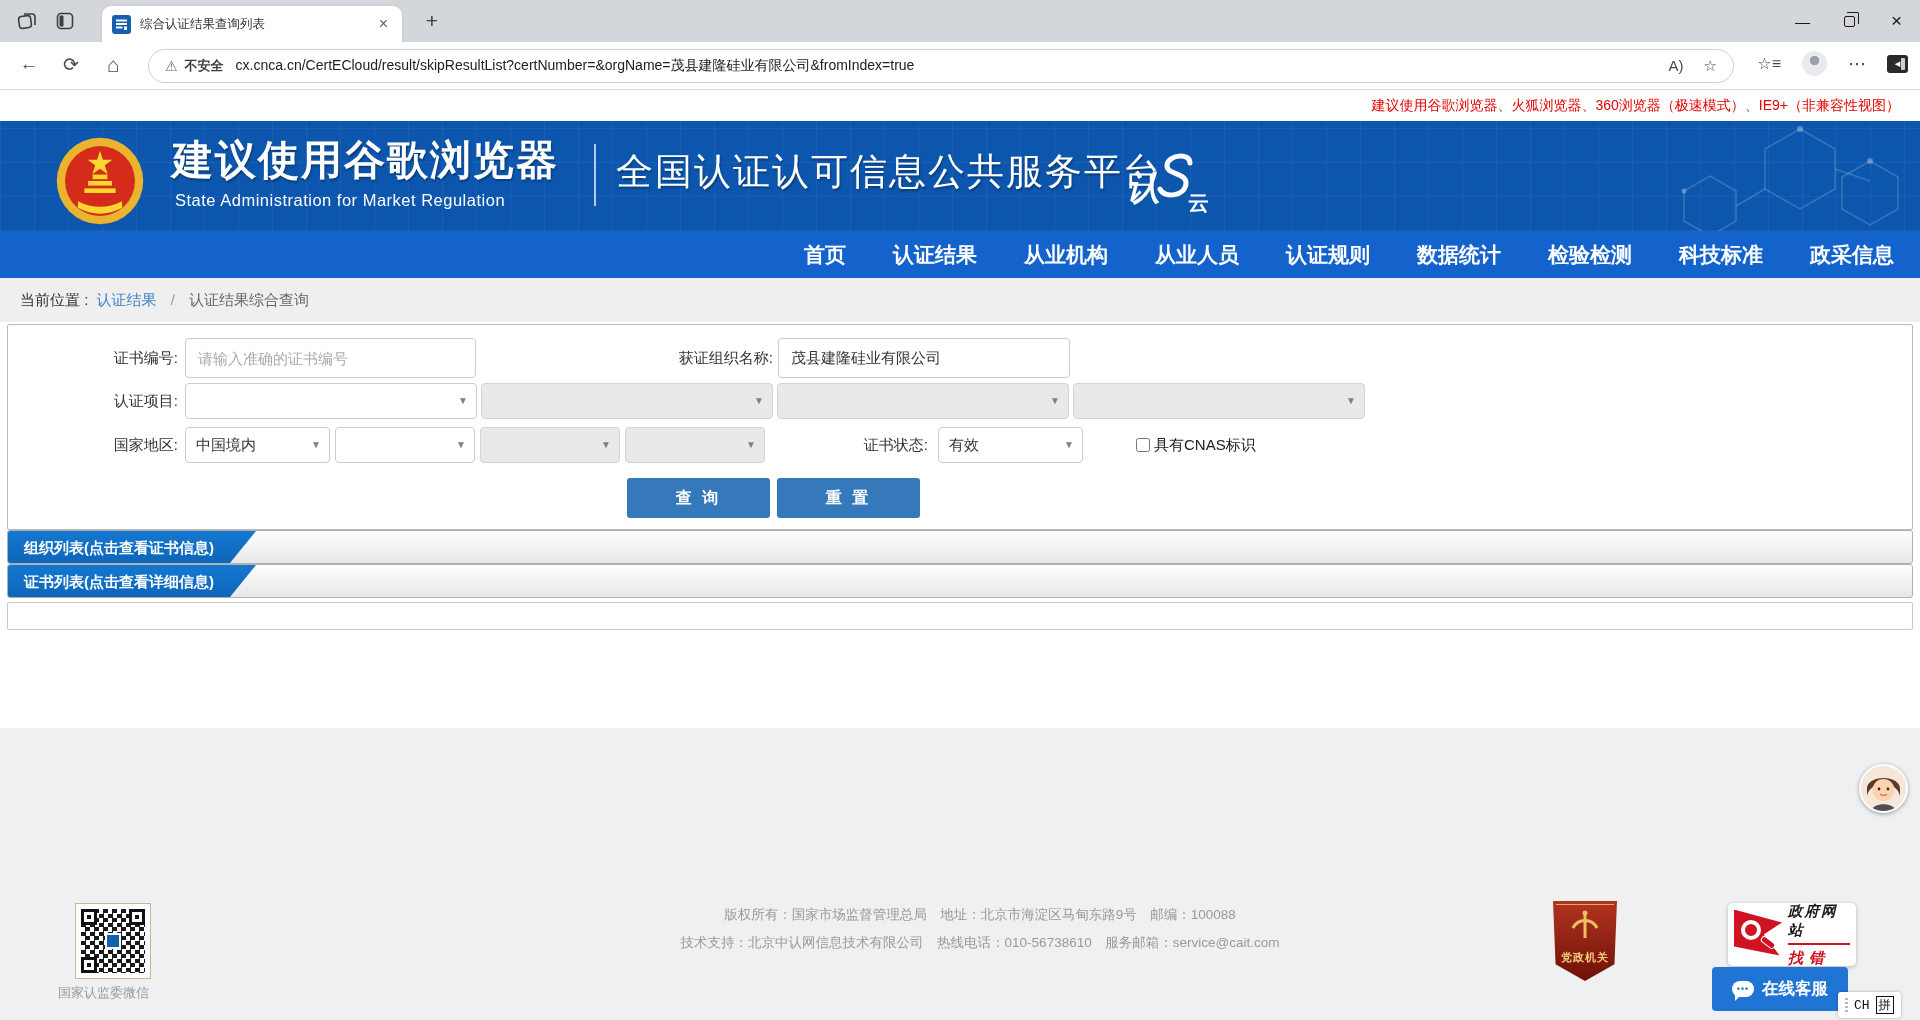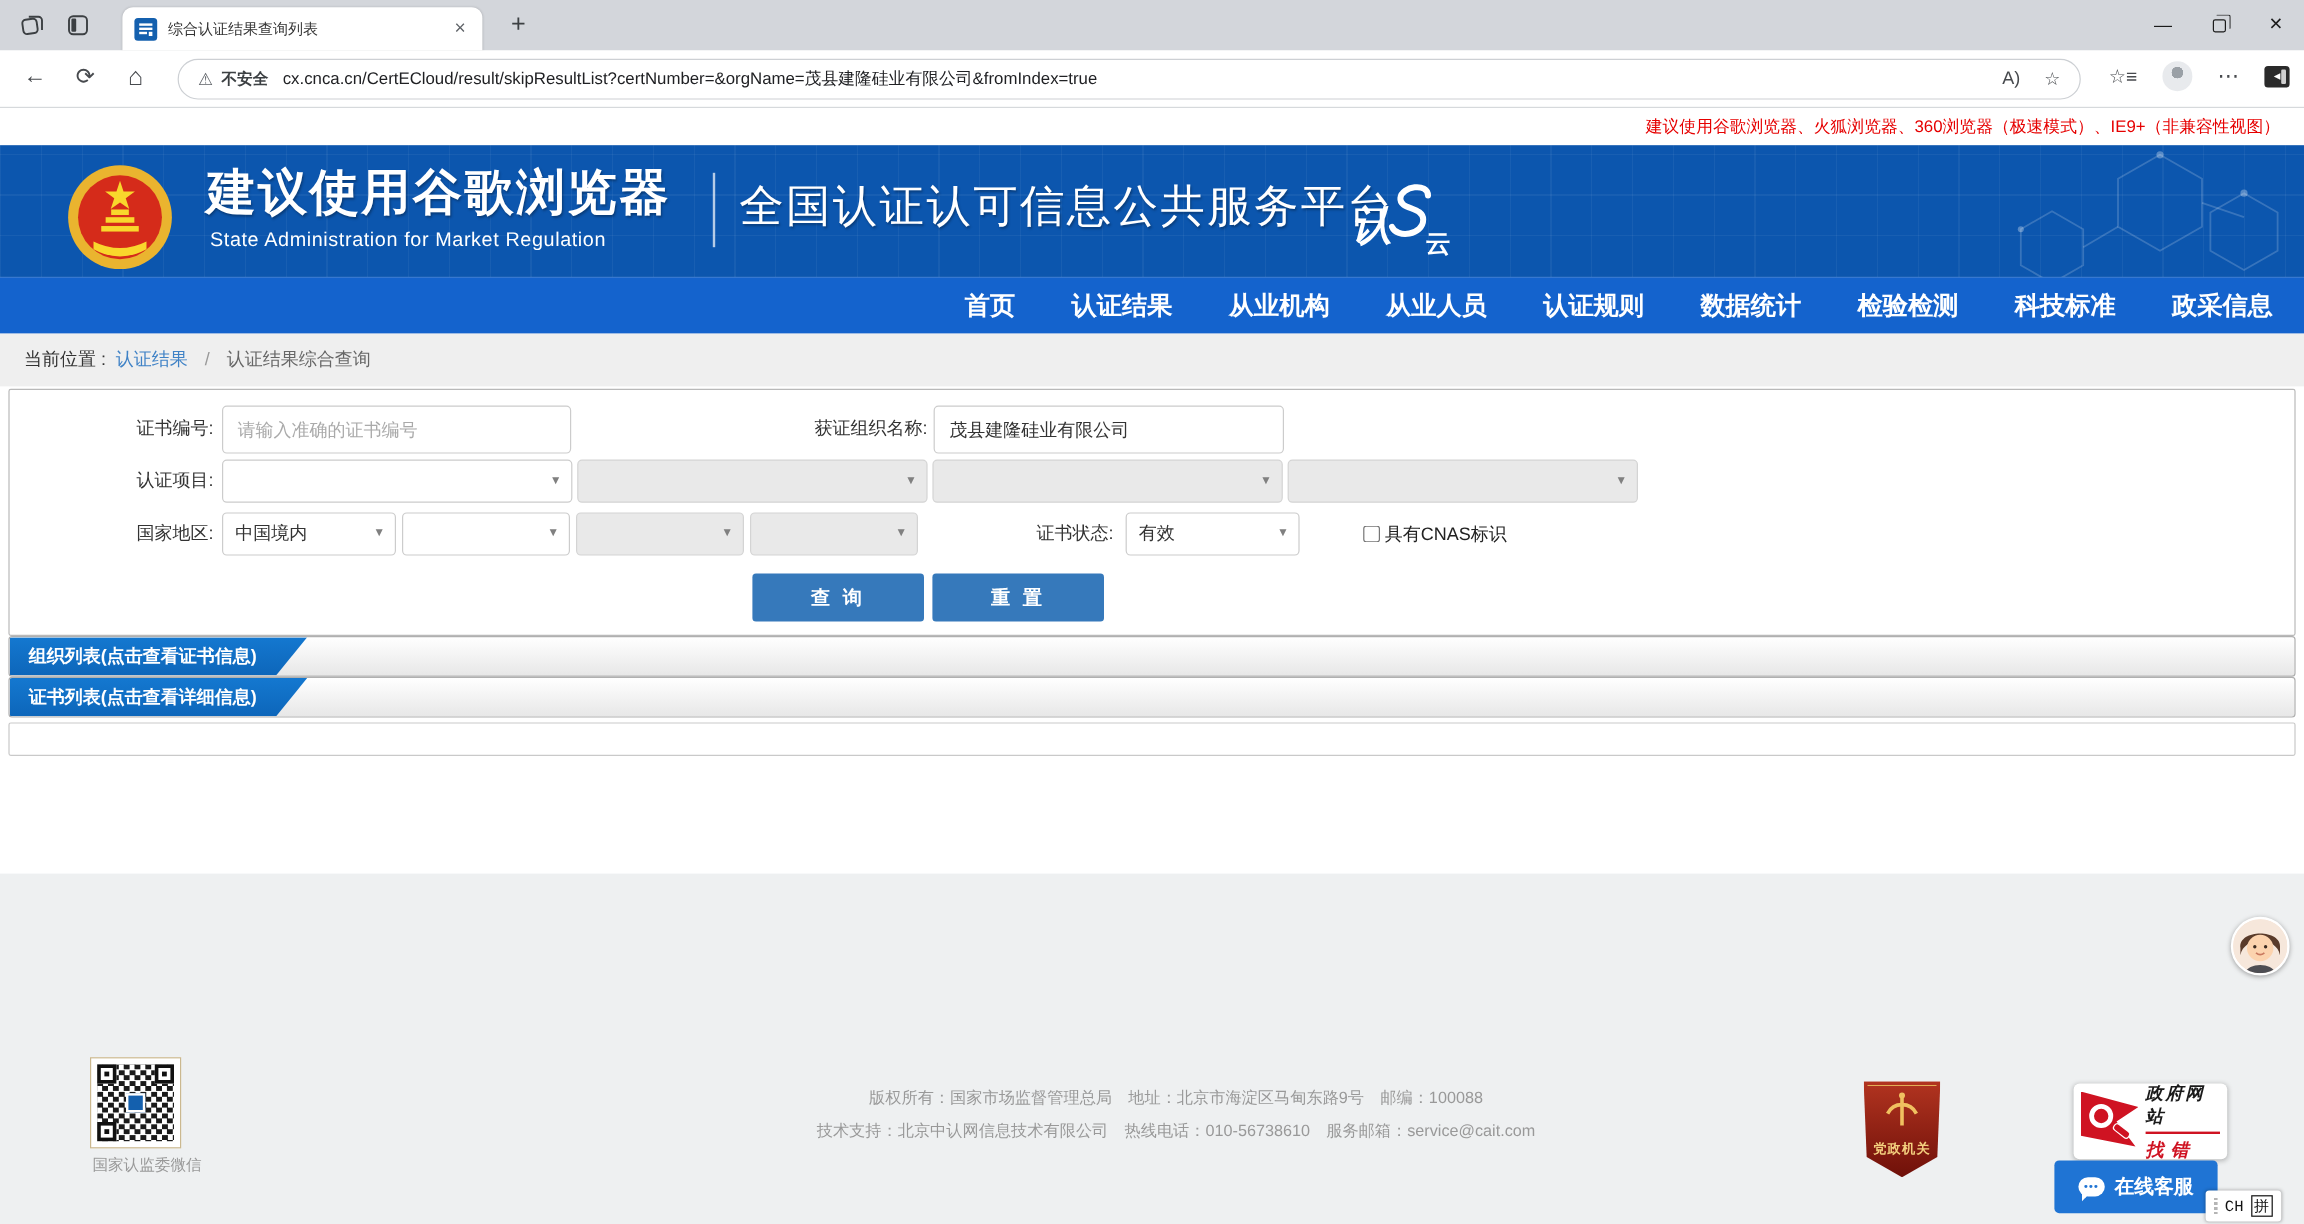--- a/index.html
+++ b/index.html
@@ -108,21 +108,21 @@
   .cnas { position:absolute; left:1128px; top:102px; height:36px; display:flex; align-items:center;
           gap:4px; font-size:15px; color:#222; }
   .cnas input { width:14px; height:14px; }
 
   .msgbar { margin-top:4px; height:32px; background:linear-gradient(#fcfcfc,#e5e7e9);
             border:1px solid #c6c9cc; border-radius:3px; text-align:center; line-height:31px;
             font-size:14.5px; color:#333; }
   .emptypanel { margin-top:4px; height:28px; background:#fff; border:1px solid #c9c9c9; border-radius:2px; }
 
   
-  .qr-wrap { position:absolute; left:58px; top:881px; width:110px; text-align:right; }
+  .qr-wrap { position:absolute; left:58px; top:903px; width:110px; text-align:left; }
   .qr { width:76px; height:76px; margin:0 auto; background:#fff; border:1px solid #cbb88f; padding:5px; position:relative; }
   .qr-inner { width:100%; height:100%; background:repeating-conic-gradient(#1a1a1a 0% 25%, #fff 0% 50%); background-size:9px 9px; position:relative; }
   .finder { position:absolute; width:16px; height:16px; border:3px solid #111; background:#fff; }
   .finder::after { content:""; position:absolute; left:3px; top:3px; width:4px; height:4px; background:#111; }
   .f-tl { left:0; top:0; } .f-tr { right:0; top:0; } .f-bl { left:0; bottom:0; }
   .qr-logo { position:absolute; left:50%; top:50%; transform:translate(-50%,-50%); width:16px; height:16px;
              background:#1460ae; border:2px solid #fff; }
   .qr-label { margin-top:5px; font-size:13px; color:#999; }
 
   .foot-text { position:absolute; left:460px; top:906px; width:1040px; text-align:center;

